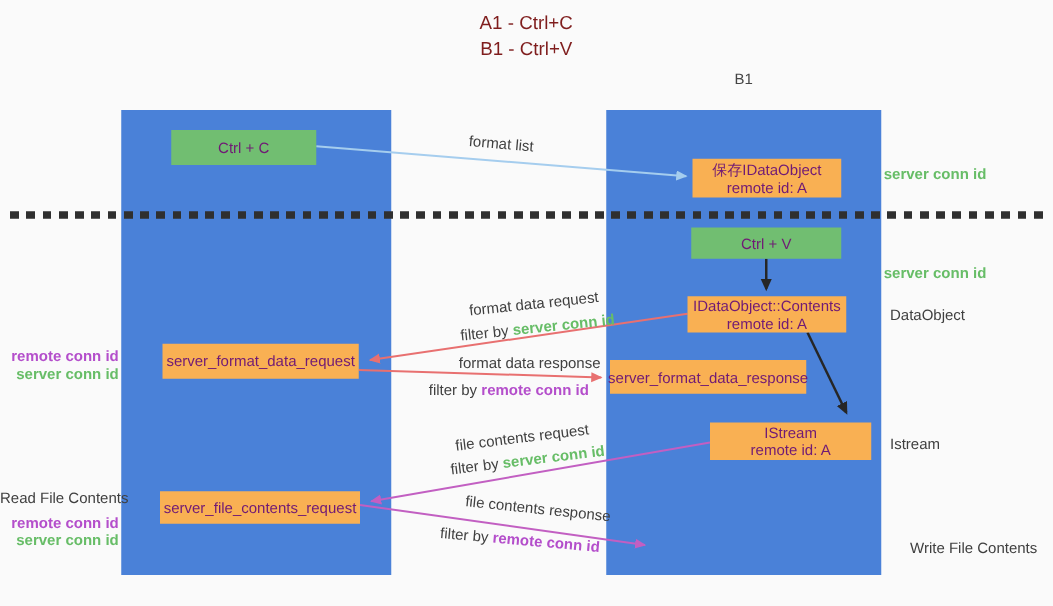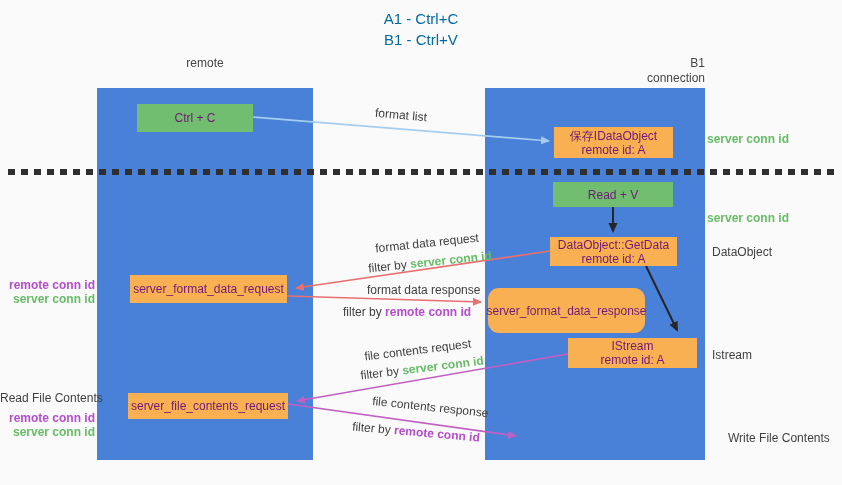--- a/index.html
+++ b/index.html
@@ -3,21 +3,21 @@
 <meta charset="utf-8">
 <style>
   :root{
     --background:#fafafa; --column-blue:#4a81d8; --box-green:#71be71; --box-orange:#f9b053;
     --arrow-light-blue:#a5cdee; --arrow-salmon:#e87070; --arrow-magenta:#c25fc2; --arrow-black:#262626;
     --text-green:#67bd67; --text-purple:#b44ecb; --text-dark:#3f3f3f; --dash-color:#2f2f2f;
   }
   html,body{margin:0;padding:0;}
   body{font-family:"Liberation Sans","DejaVu Sans",sans-serif;background:var(--background);}
   .canvas{position:relative;width:842px;height:485px;background:var(--background);overflow:hidden;}
-  .title{position:absolute;left:0;right:0;top:8px;text-align:center;color:#0369a1;font-size:15px;line-height:21px;}
+  .title{position:absolute;left:0;right:0;top:8px;text-align:center;color:#7f1d1d;font-size:15px;line-height:21px;}
   .col-header{position:absolute;text-align:center;color:#454545;font-size:12px;line-height:15px;}
   .lane{position:absolute;top:88px;height:372px;background:var(--column-blue);z-index:1;}
   .divider{position:absolute;left:8px;right:6px;top:169px;height:6px;z-index:3;
     background:repeating-linear-gradient(90deg,var(--dash-color) 0 7px,transparent 7px 13px);}
   svg.arrows{position:absolute;left:0;top:0;z-index:4;}
   .st-blue{stroke:var(--arrow-light-blue);stroke-width:1.6;}
   .st-black{stroke:var(--arrow-black);stroke-width:2;}
   .st-salmon{stroke:var(--arrow-salmon);stroke-width:1.6;}
   .st-magenta{stroke:var(--arrow-magenta);stroke-width:1.6;}
   .mk-blue{fill:var(--arrow-light-blue);} .mk-black{fill:var(--arrow-black);}
@@ -39,25 +39,23 @@
 <body>
 
 <div class="canvas">
 
   <div class="title">
     <div>A1 - Ctrl+C</div>
     <div>B1 - Ctrl+V</div>
   </div>
 
   <div class="col-header" style="left:97px;top:56px;width:216px;">
-    <div>remote</div>
   </div>
-  <div class="col-header" style="left:485px;top:56px;width:220px;text-align:right;">
+  <div class="col-header" style="left:485px;top:56px;width:220px;">
     <div>B1</div>
-    <div>connection</div>
   </div>
 
   <div class="lane" style="left:97px;width:216px;"></div>
   <div class="lane" style="left:485px;width:220px;"></div>
 
   <div class="divider"></div>
 
   <svg class="arrows" width="842" height="485">
     <defs>
       <marker id="mBlue" markerUnits="userSpaceOnUse" markerWidth="10" markerHeight="9" refX="8" refY="4" orient="auto">
@@ -83,30 +81,30 @@
   </svg>
 
   <div class="node green" style="left:137px;top:104px;width:116px;height:28px;">
     <div>Ctrl + C</div>
   </div>
   <div class="node orange" style="left:554px;top:127px;width:119px;height:31px;">
     <div>保存IDataObject</div>
     <div>remote id: A</div>
   </div>
   <div class="node green" style="left:553px;top:182px;width:120px;height:25px;">
-    <div>Read + V</div>
+    <div>Ctrl + V</div>
   </div>
   <div class="node orange" style="left:550px;top:237px;width:127px;height:29px;">
-    <div>DataObject::GetData</div>
+    <div>IDataObject::Contents</div>
     <div>remote id: A</div>
   </div>
   <div class="node orange" style="left:130px;top:275px;width:157px;height:28px;">
     <div>server_format_data_request</div>
   </div>
-  <div class="node orange" style="left:488px;top:288px;width:157px;height:45px;border-radius:11px;">
+  <div class="node orange" style="left:488px;top:288px;width:157px;height:27px;">
     <div>server_format_data_response</div>
   </div>
   <div class="node orange" style="left:568px;top:338px;width:129px;height:30px;">
     <div>IStream</div>
     <div>remote id: A</div>
   </div>
   <div class="node orange" style="left:128px;top:393px;width:160px;height:26px;">
     <div>server_file_contents_request</div>
   </div>
 

